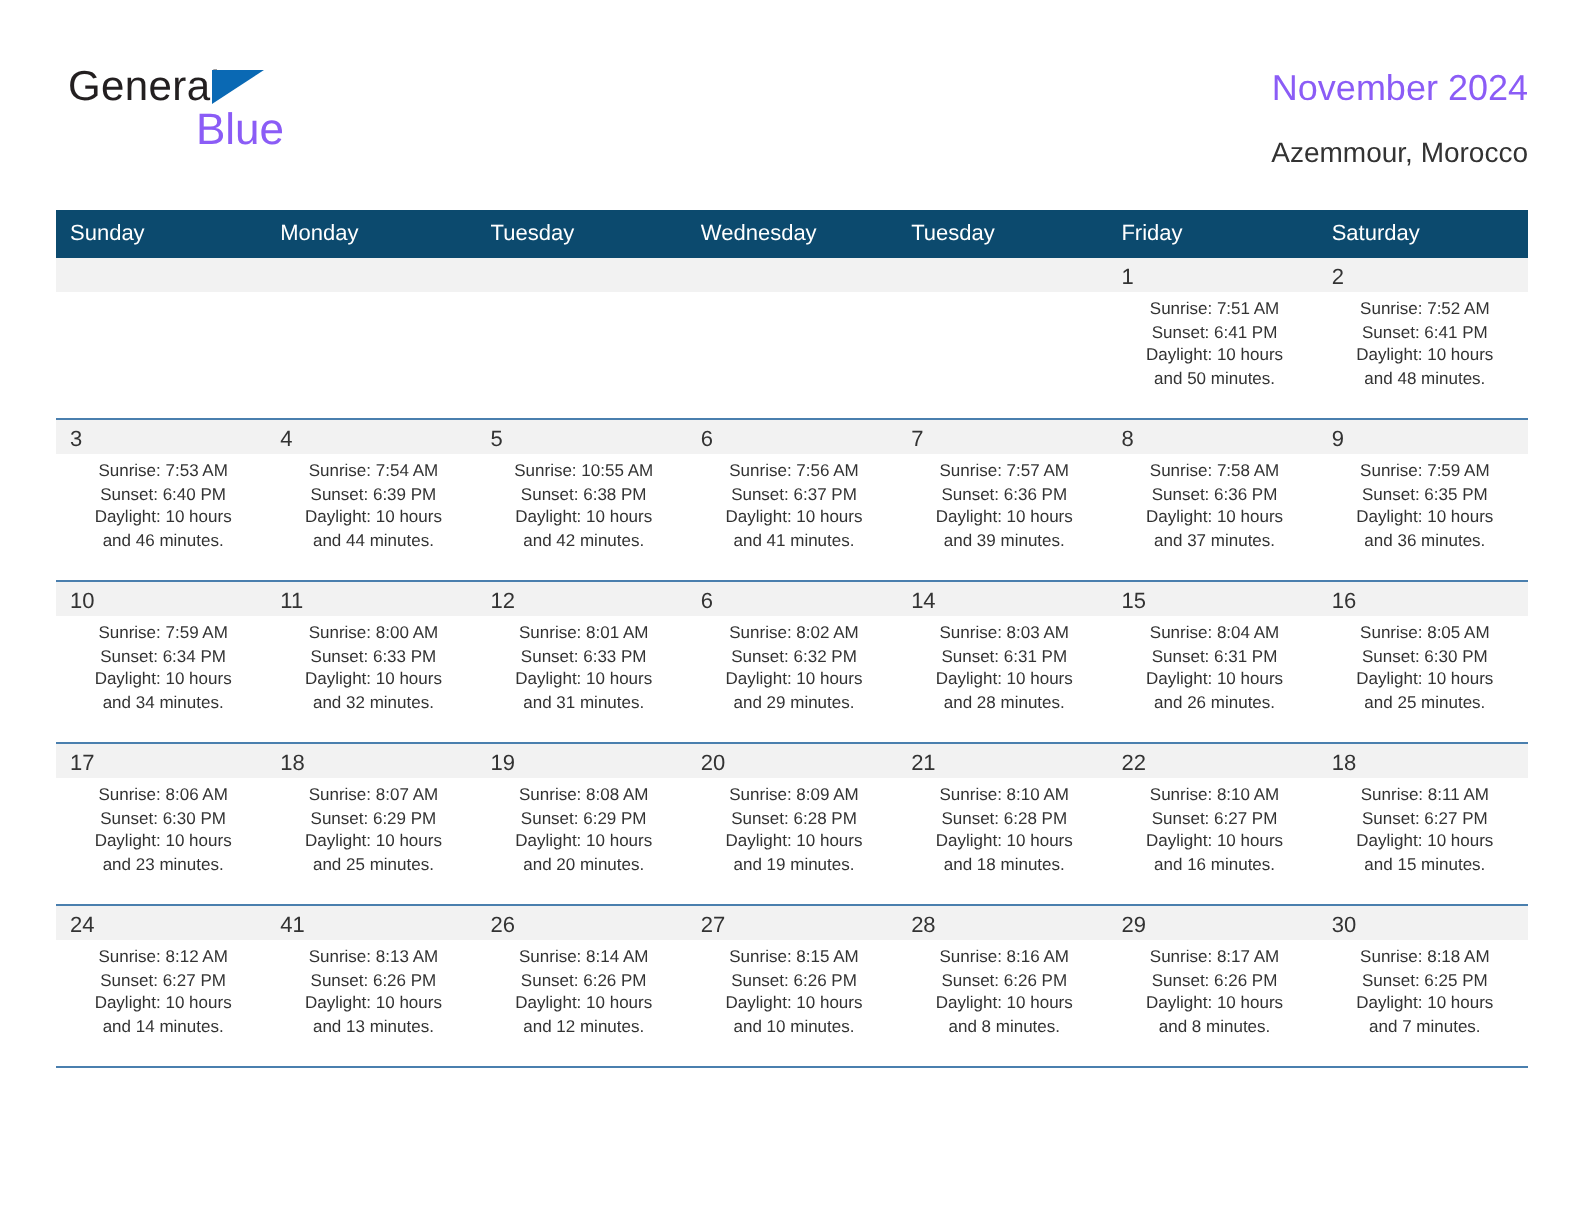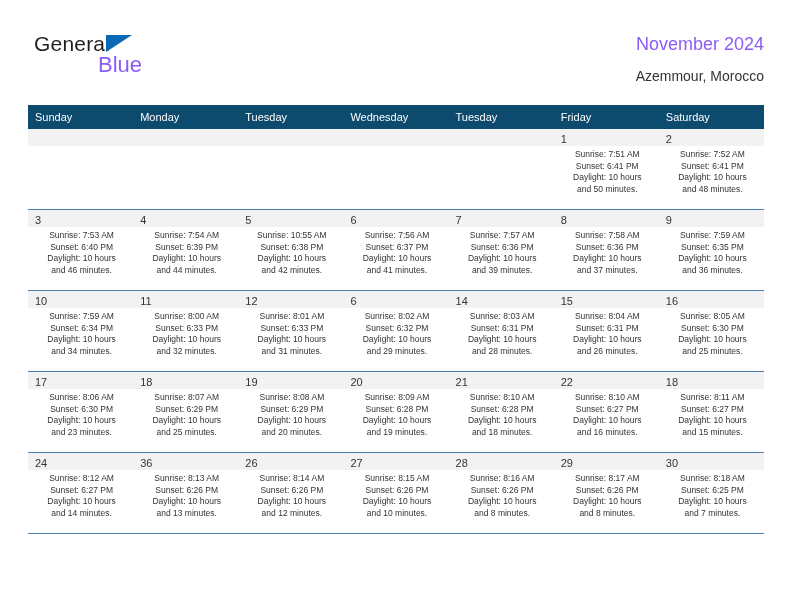--- a/index.html
+++ b/index.html
@@ -470,21 +470,21 @@
               <div class="cell-body">
                 <div class="cell-line">Sunrise: 8:12 AM</div>
                 <div class="cell-line">Sunset: 6:27 PM</div>
                 <div class="cell-line">Daylight: 10 hours</div>
                 <div class="cell-line">and 14 minutes.</div>
               </div>
             </div>
           </td>
           <td>
             <div class="cell-inner">
-              <div class="daynum-strip"><span class="daynum">36</span></div>
+              <div class="daynum-strip"><span class="daynum">41</span></div>
               <div class="cell-body">
                 <div class="cell-line">Sunrise: 8:13 AM</div>
                 <div class="cell-line">Sunset: 6:26 PM</div>
                 <div class="cell-line">Daylight: 10 hours</div>
                 <div class="cell-line">and 13 minutes.</div>
               </div>
             </div>
           </td>
           <td>
             <div class="cell-inner">

